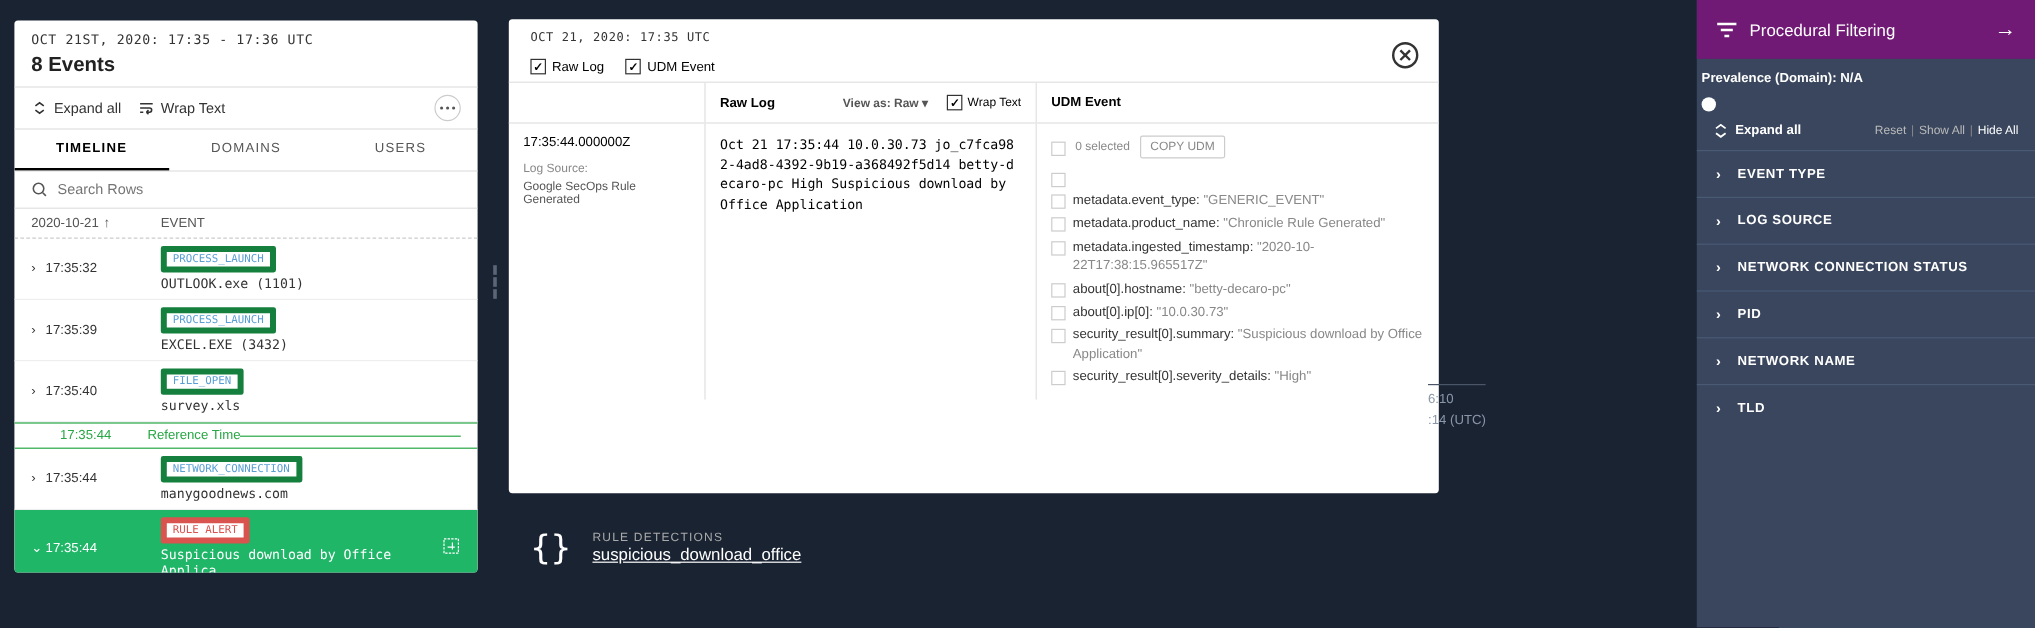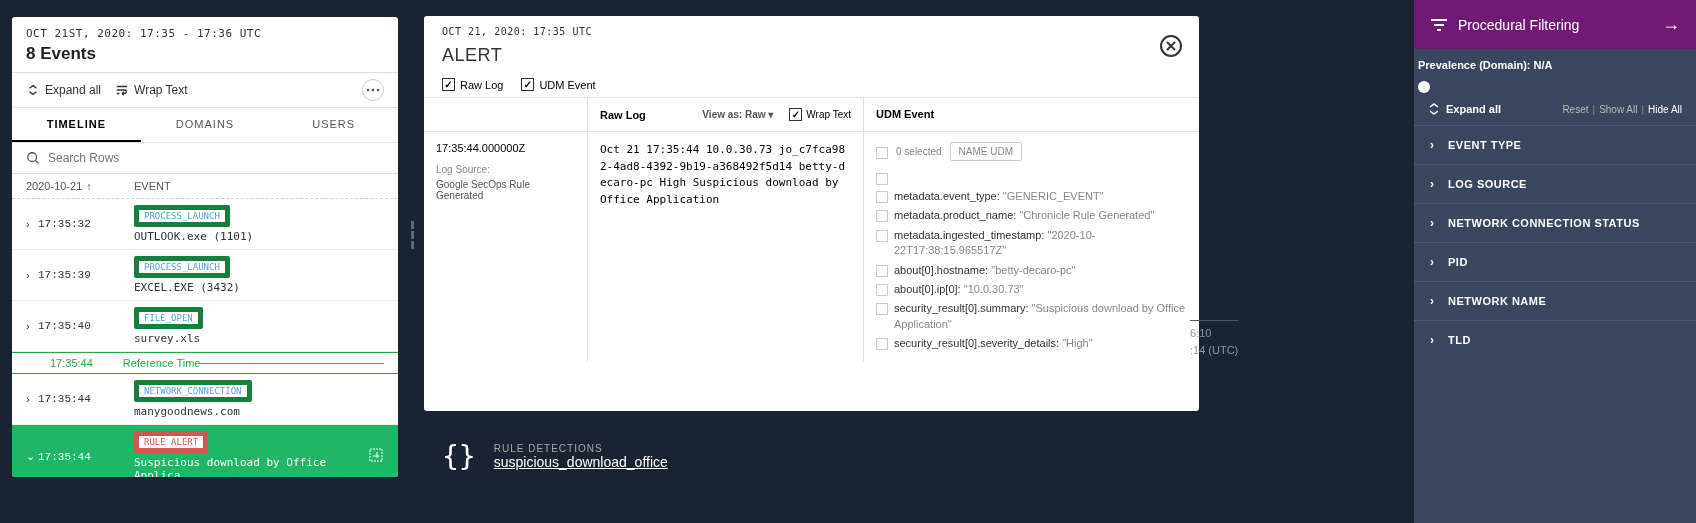--- a/index.html
+++ b/index.html
@@ -18,21 +18,21 @@
 .tab { flex: 1; text-align: center; padding: 10px 0; font-size: 11px; letter-spacing: 1px; color: #555; cursor: pointer; }
 .tab.active { color: #000; font-weight: bold; border-bottom: 2px solid #000; }
 .search-row { display: flex; align-items: center; padding: 8px 14px; border-bottom: 1px solid #e0e0e0; }
 .search-row svg { width: 14px; height: 14px; margin-right: 8px; color: #555; }
 .search-input { border: none; outline: none; font-size: 12px; flex: 1; }
 .col-headers { display: flex; padding: 6px 14px; border-bottom: 1px dashed #ccc; font-size: 11px; color: #555; }
 .col-headers .date-col { width: 108px; font-family: monospace; display: flex; align-items: flex-start; gap: 4px; }
 .col-headers .event-col { flex: 1; }
 .event-row { display: flex; padding: 6px 14px; border-bottom: 1px solid #eee; font-size: 11px; align-items: center; }
 .event-row .chevron { width: 12px; font-size: 11px; color: #333; }
-.event-row .time { width: 96px; font-family: Liberation Mono, monospace; color: #333; }
+.event-row .time { width: 96px; font-family: Liberation Sans, sans-serif; color: #333; }
 .event-row .content { flex: 1; }
 .tag { display: inline-block; border: 5px solid #15803d; color: #5a9fd4; font-size: 9px; padding: 1px 5px; border-radius: 2px; font-family: monospace; margin-bottom: 3px; }
 .tag.red { border-color: #d9534f; color: #d9534f; }
 .desc { font-family: monospace; font-size: 11px; color: #333; margin-top: 18px; }
 .ref-time-row { display: flex; align-items: center; padding: 4px 14px; border-top: 1px solid #28a745; border-bottom: 1px solid #28a745; font-size: 11px; font-family: monospace; color: #28a745; }
 .ref-time-row .time { margin-left: 12px; margin-right: 30px; position: relative; }
 .ref-time-row .line { flex: 1; height: 1px; background: #28a745; }
 .event-row.alert { background: #1fb668; color: #fff; }
 .event-row.alert .desc { color: #fff; }
 .event-row.alert .chevron { color: #fff; }
@@ -210,21 +210,20 @@
 
 <div class="drag-handle">
   <div class="bar"></div>
     <div class="bar"></div>
     <div class="bar"></div>
 </div>
 
 <div class="alert-panel">
   <div class="alert-header">
     <div class="alert-date">OCT 21, 2020: 17:35 UTC</div>
-    <div class="alert-title">ALERT</div>
     <div class="close-btn">
       <svg viewBox="0 0 24 24" fill="none" stroke="#333" stroke-width="2">
           <circle cx="12" cy="12" r="10"></circle>
           <path d="M8 8l8 8M16 8l-8 8"></path>
         </svg>
     </div>
   </div>
   <div class="alert-checks">
     <div class="check-item">
         <span class="check-box checked"></span>
@@ -251,21 +250,21 @@
     <div class="alert-col-1">
       <div>17:35:44.000000Z</div>
       <div class="label">Log Source:</div>
       <div class="source">Google SecOps Rule Generated</div>
     </div>
     <div class="alert-col-2">Oct 21 17:35:44 10.0.30.73 jo_c7fca982-4ad8-4392-9b19-a368492f5d14 betty-decaro-pc High Suspicious download by Office Application</div>
     <div class="alert-col-3">
       <div class="udm-controls">
         <span class="udm-check"></span>
         <span style="color:#888;font-size:10px">0 selected</span>
-        <span class="copy-btn">NAME UDM</span>
+        <span class="copy-btn">COPY UDM</span>
       </div>
       <div class="udm-list" id="udm-list">
           <div class="udm-item">
             <span class="udm-check"></span>
           </div>
           <div class="udm-item">
             <span class="udm-check"></span>
     <span><span class="udm-key">metadata.event_type:</span> <span class="udm-val">"GENERIC_EVENT"</span></span>
           </div>
           <div class="udm-item">

